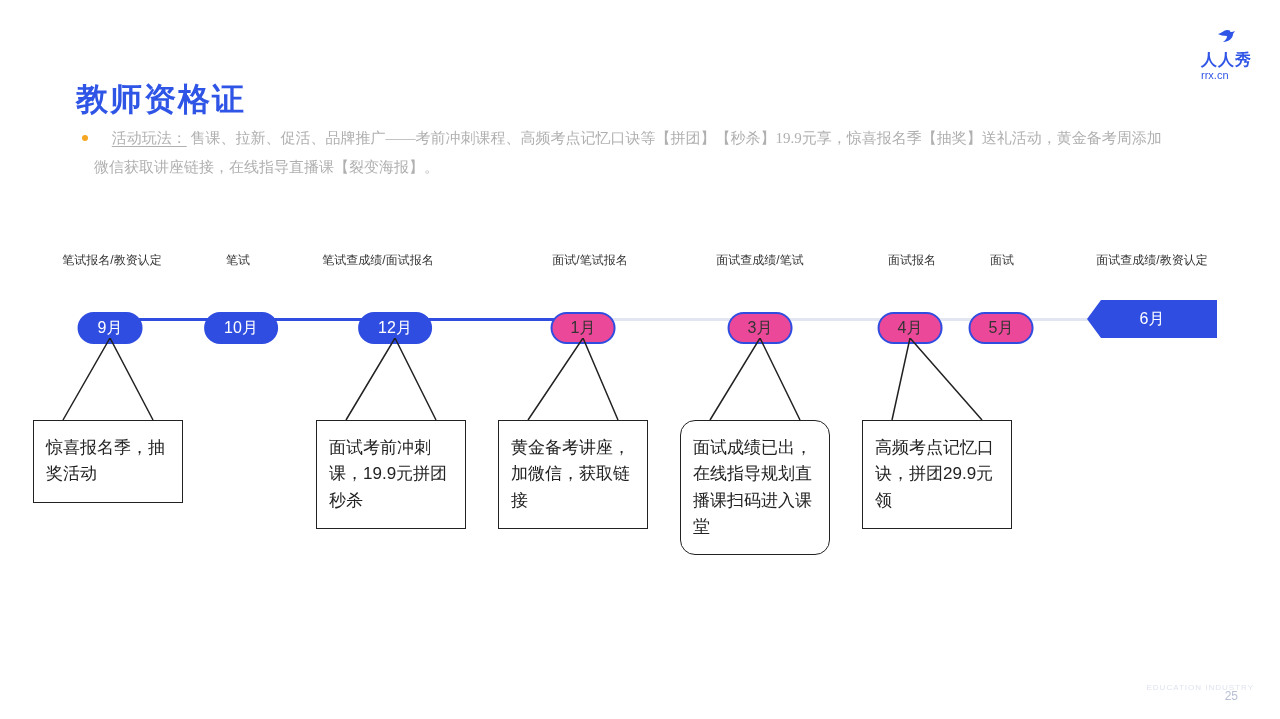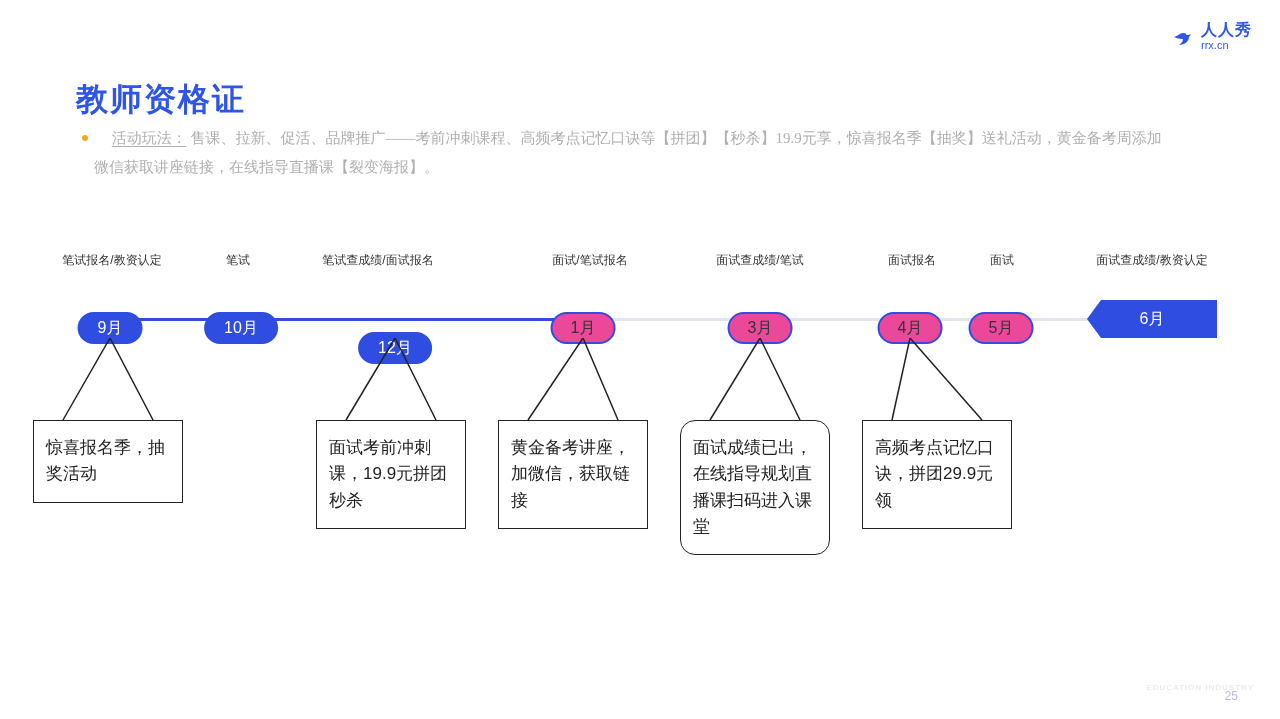--- a/index.html
+++ b/index.html
@@ -13,20 +13,21 @@
   }
   .brand {
     position: absolute;
     top: 22px;
     right: 28px;
     display: flex;
     align-items: center;
     gap: 6px;
     color: #2f55e6;
     font-weight: bold;
+    flex-direction: column;
   }
   .brand .bird {
     width: 24px; height: 24px;
   }
   .brand .txt { display:flex; flex-direction:column; line-height:1; }
   .brand .main { font-size: 16px; letter-spacing:1px; }
   .brand .sub { font-size: 11px; color:#2f55e6; font-weight:normal; margin-top:2px;}
   .title {
     position: absolute;
     left: 76px;
@@ -169,21 +170,21 @@
     <div class="tl-label" style="left: 590px;">面试/笔试报名</div>
     <div class="tl-label" style="left: 760px;">面试查成绩/笔试</div>
     <div class="tl-label" style="left: 912px;">面试报名</div>
     <div class="tl-label" style="left: 1002px;">面试</div>
     <div class="tl-label" style="left: 1152px;">面试查成绩/教资认定</div>
     <div class="tl-line blue" style="left: 110px; width: 285px;"></div>
     <div class="tl-line blue" style="left: 395px; width: 188px;"></div>
     <div class="tl-line light" style="left: 583px; width: 517px;"></div>
     <div class="tl-node filled" style="left: 110px;">9月</div>
     <div class="tl-node filled" style="left: 241px;">10月</div>
-    <div class="tl-node filled" style="left: 395px; margin-top: 20px;">12月</div>
+    <div class="tl-node filled" style="left: 395px;">12月</div>
     <div class="tl-node outline" style="left: 583px;">1月</div>
     <div class="tl-node outline" style="left: 760px;">3月</div>
     <div class="tl-node outline" style="left: 910px;">4月</div>
     <div class="tl-node outline" style="left: 1001px;">5月</div>
     <div class="tl-end" style="width: 130px; left: 1152px;">6月</div>
   </div>
 
 <div class="page-num">25</div>
 <div class="footer-txt" id="footer-txt">EDUCATION
 INDUSTRY</div>

